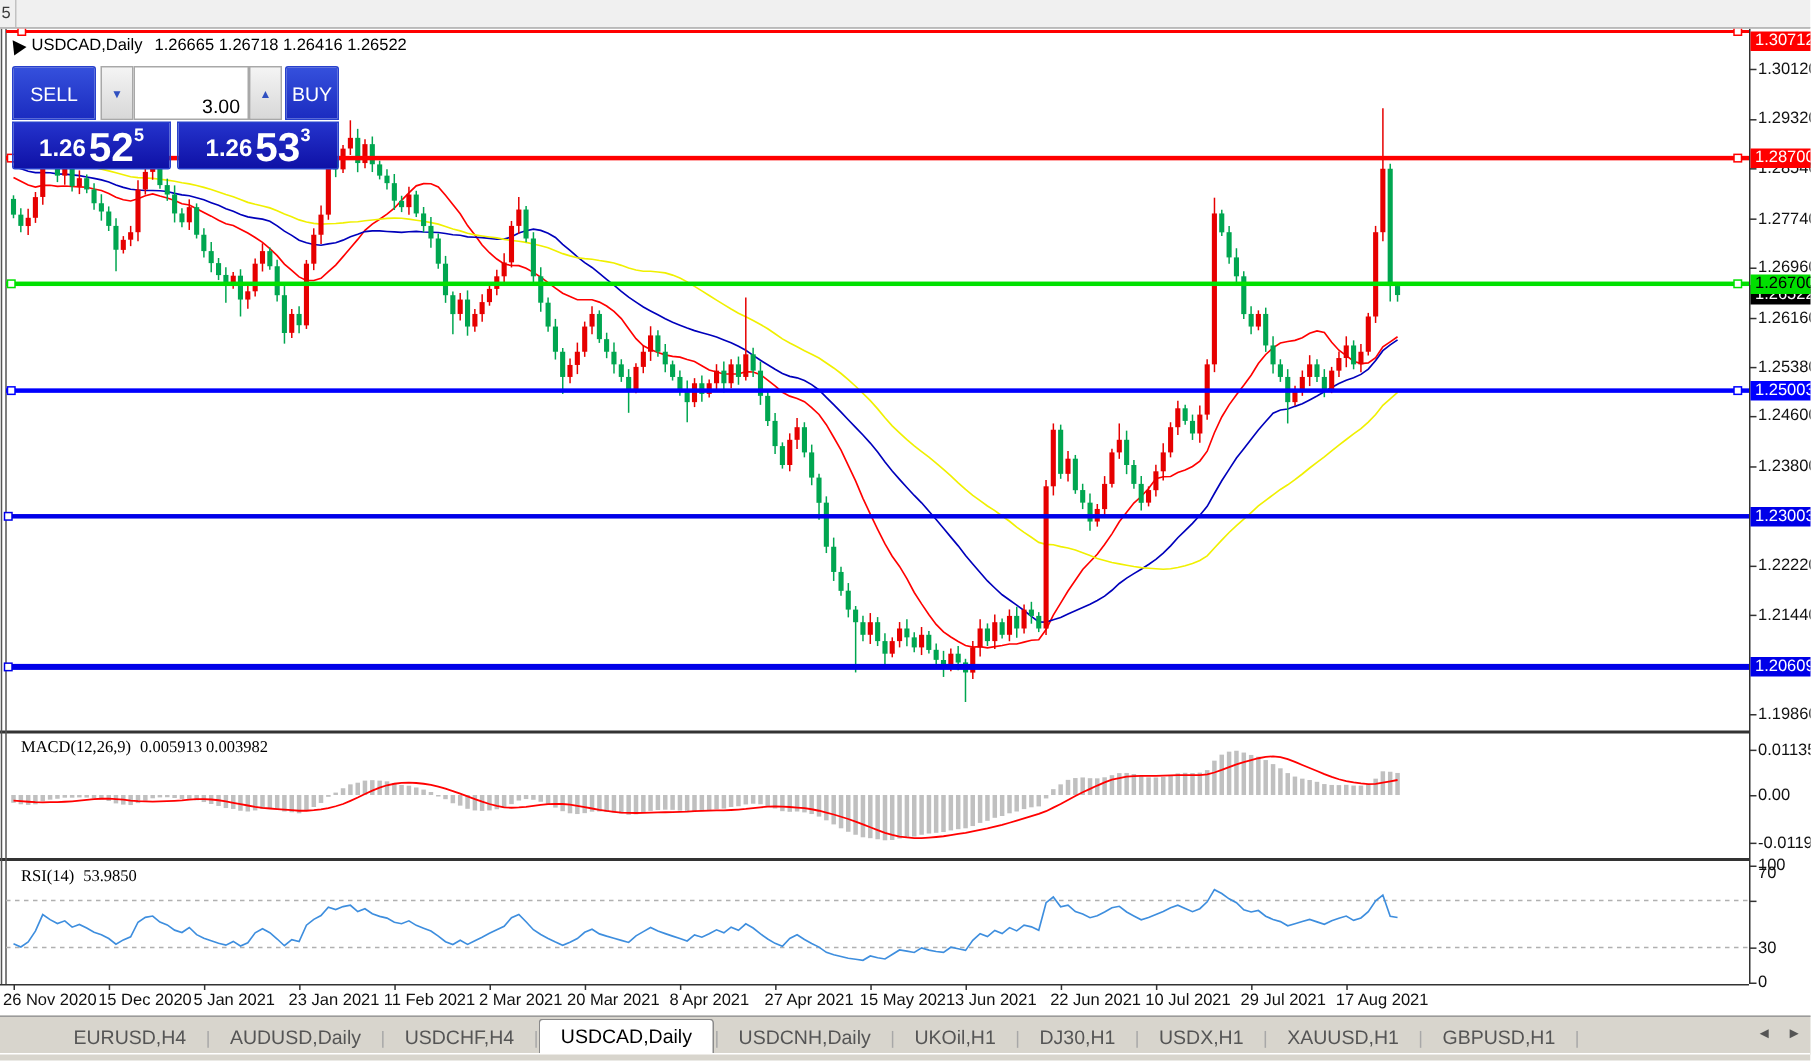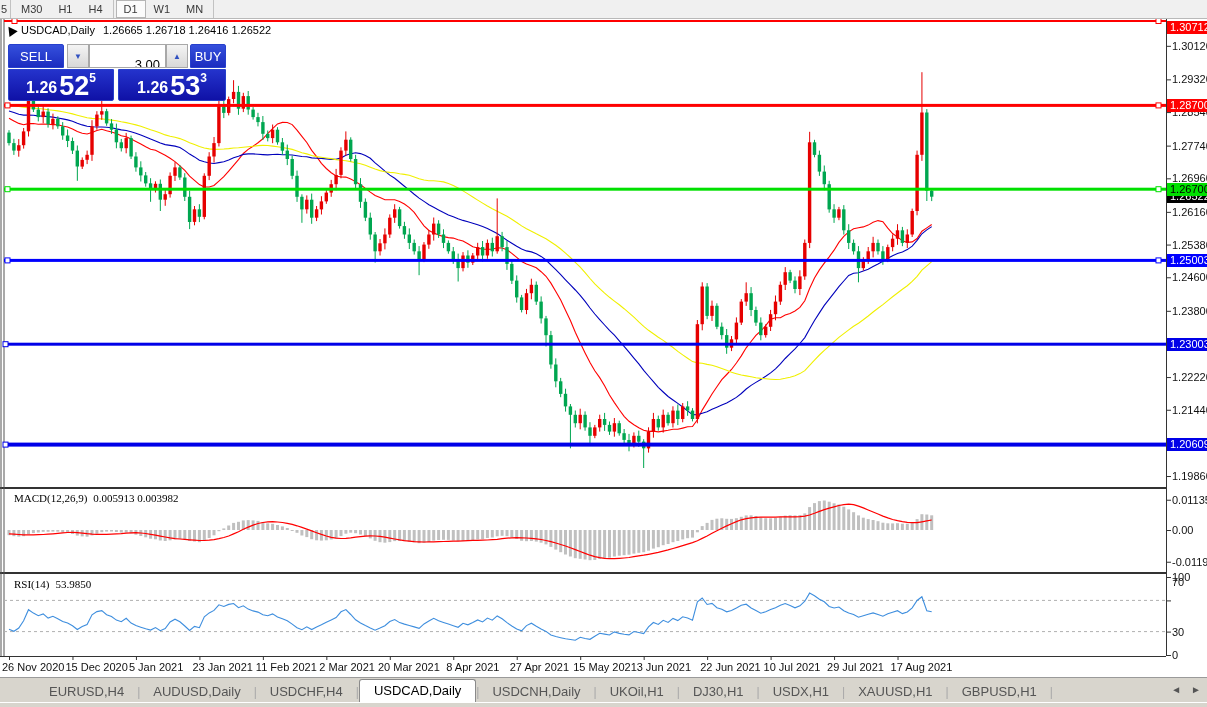--- a/index.html
+++ b/index.html
@@ -14,21 +14,21 @@
   .tb-btn.active{background:#fbfbfb;border:1px solid #b5b5b5;}
   
   #chart-svg{position:absolute;left:0;top:0;z-index:1;}
   
   #chart-title{position:absolute;left:6px;top:24px;z-index:20;font-size:11px;color:#000;display:flex;align-items:center;}
   #cursor-icon{width:0;height:0;border-left:5px solid transparent;border-right:5px solid transparent;
     border-bottom:9px solid #000;transform:rotate(-35deg);margin-right:5px;}
   #chart-title b{font-weight:normal;margin-right:8px;}
   
   #trade-panel{position:absolute;left:8px;top:44px;width:218px;z-index:25;}
-  .tp-row1{display:flex;height:24px;}
+  .tp-row1{display:flex;height:36px;}
   .tp-btn{background:linear-gradient(#3550dc,#1b2cc0);color:#fff;font-size:13px;
     display:flex;align-items:center;justify-content:center;border:1px solid #2740cc;border-radius:2px 2px 0 0;}
   #sell-btn{width:54px;}
   #buy-btn{width:48px;margin-left:2px;flex:1;}
   .tp-spin{width:20px;background:linear-gradient(#f4f4f4,#d8d8d8);border:1px solid #a8a8a8;
     display:flex;align-items:center;justify-content:center;font-size:8px;color:#3050c0;}
   .tp-vol{width:70px;background:#fff;border:1px solid #a8a8a8;font-size:13px;color:#000;
     text-align:right;padding:16px 5px 0 0;outline:none;font-family:"Liberation Sans",sans-serif;}
   .tp-row2{display:flex;height:32px;margin-top:1px;}
   .tp-quote{background:linear-gradient(#2433cc,#0f11a6);color:#fff;display:flex;align-items:flex-end;
@@ -58,30 +58,20 @@
     font-size:10px;color:#555;}
   #bottom-filler{position:absolute;left:0;top:702px;width:1207px;height:5px;background:#d8d5cd;border-top:1px solid #fff;z-index:30;}
 </style>
 </head>
 <body>
 <div id="stage">
 
   <div id="toolbar">
     <div class="tb-partial">5</div>
     <div class="tb-sep"></div>
-    <div id="tf-buttons" style="display:flex;align-items:center;">
-        <div class="tb-btn">M30</div>
-        <div class="tb-btn">H1</div>
-        <div class="tb-btn">H4</div>
-        <div class="tb-sep"></div>
-        <div class="tb-btn active">D1</div>
-        <div class="tb-btn">W1</div>
-        <div class="tb-btn">MN</div>
-        <div class="tb-sep"></div>
-      </div>
   </div>
 
   <svg id="chart-svg" width="1207" height="707">
       <rect x="0" y="18" width="1207" height="1" fill="#444"></rect>
       <rect x="0" y="487" width="1166" height="2" fill="#333"></rect>
       <rect x="0" y="572" width="1166" height="2" fill="#333"></rect>
       <rect x="0" y="656" width="1166" height="1" fill="#333"></rect>
       <rect x="0.5" y="19" width="1" height="637" fill="#555"></rect>
       <rect x="3.5" y="19" width="1" height="637" fill="#555"></rect>
       <rect x="1166" y="19" width="1" height="637" fill="#333"></rect>

